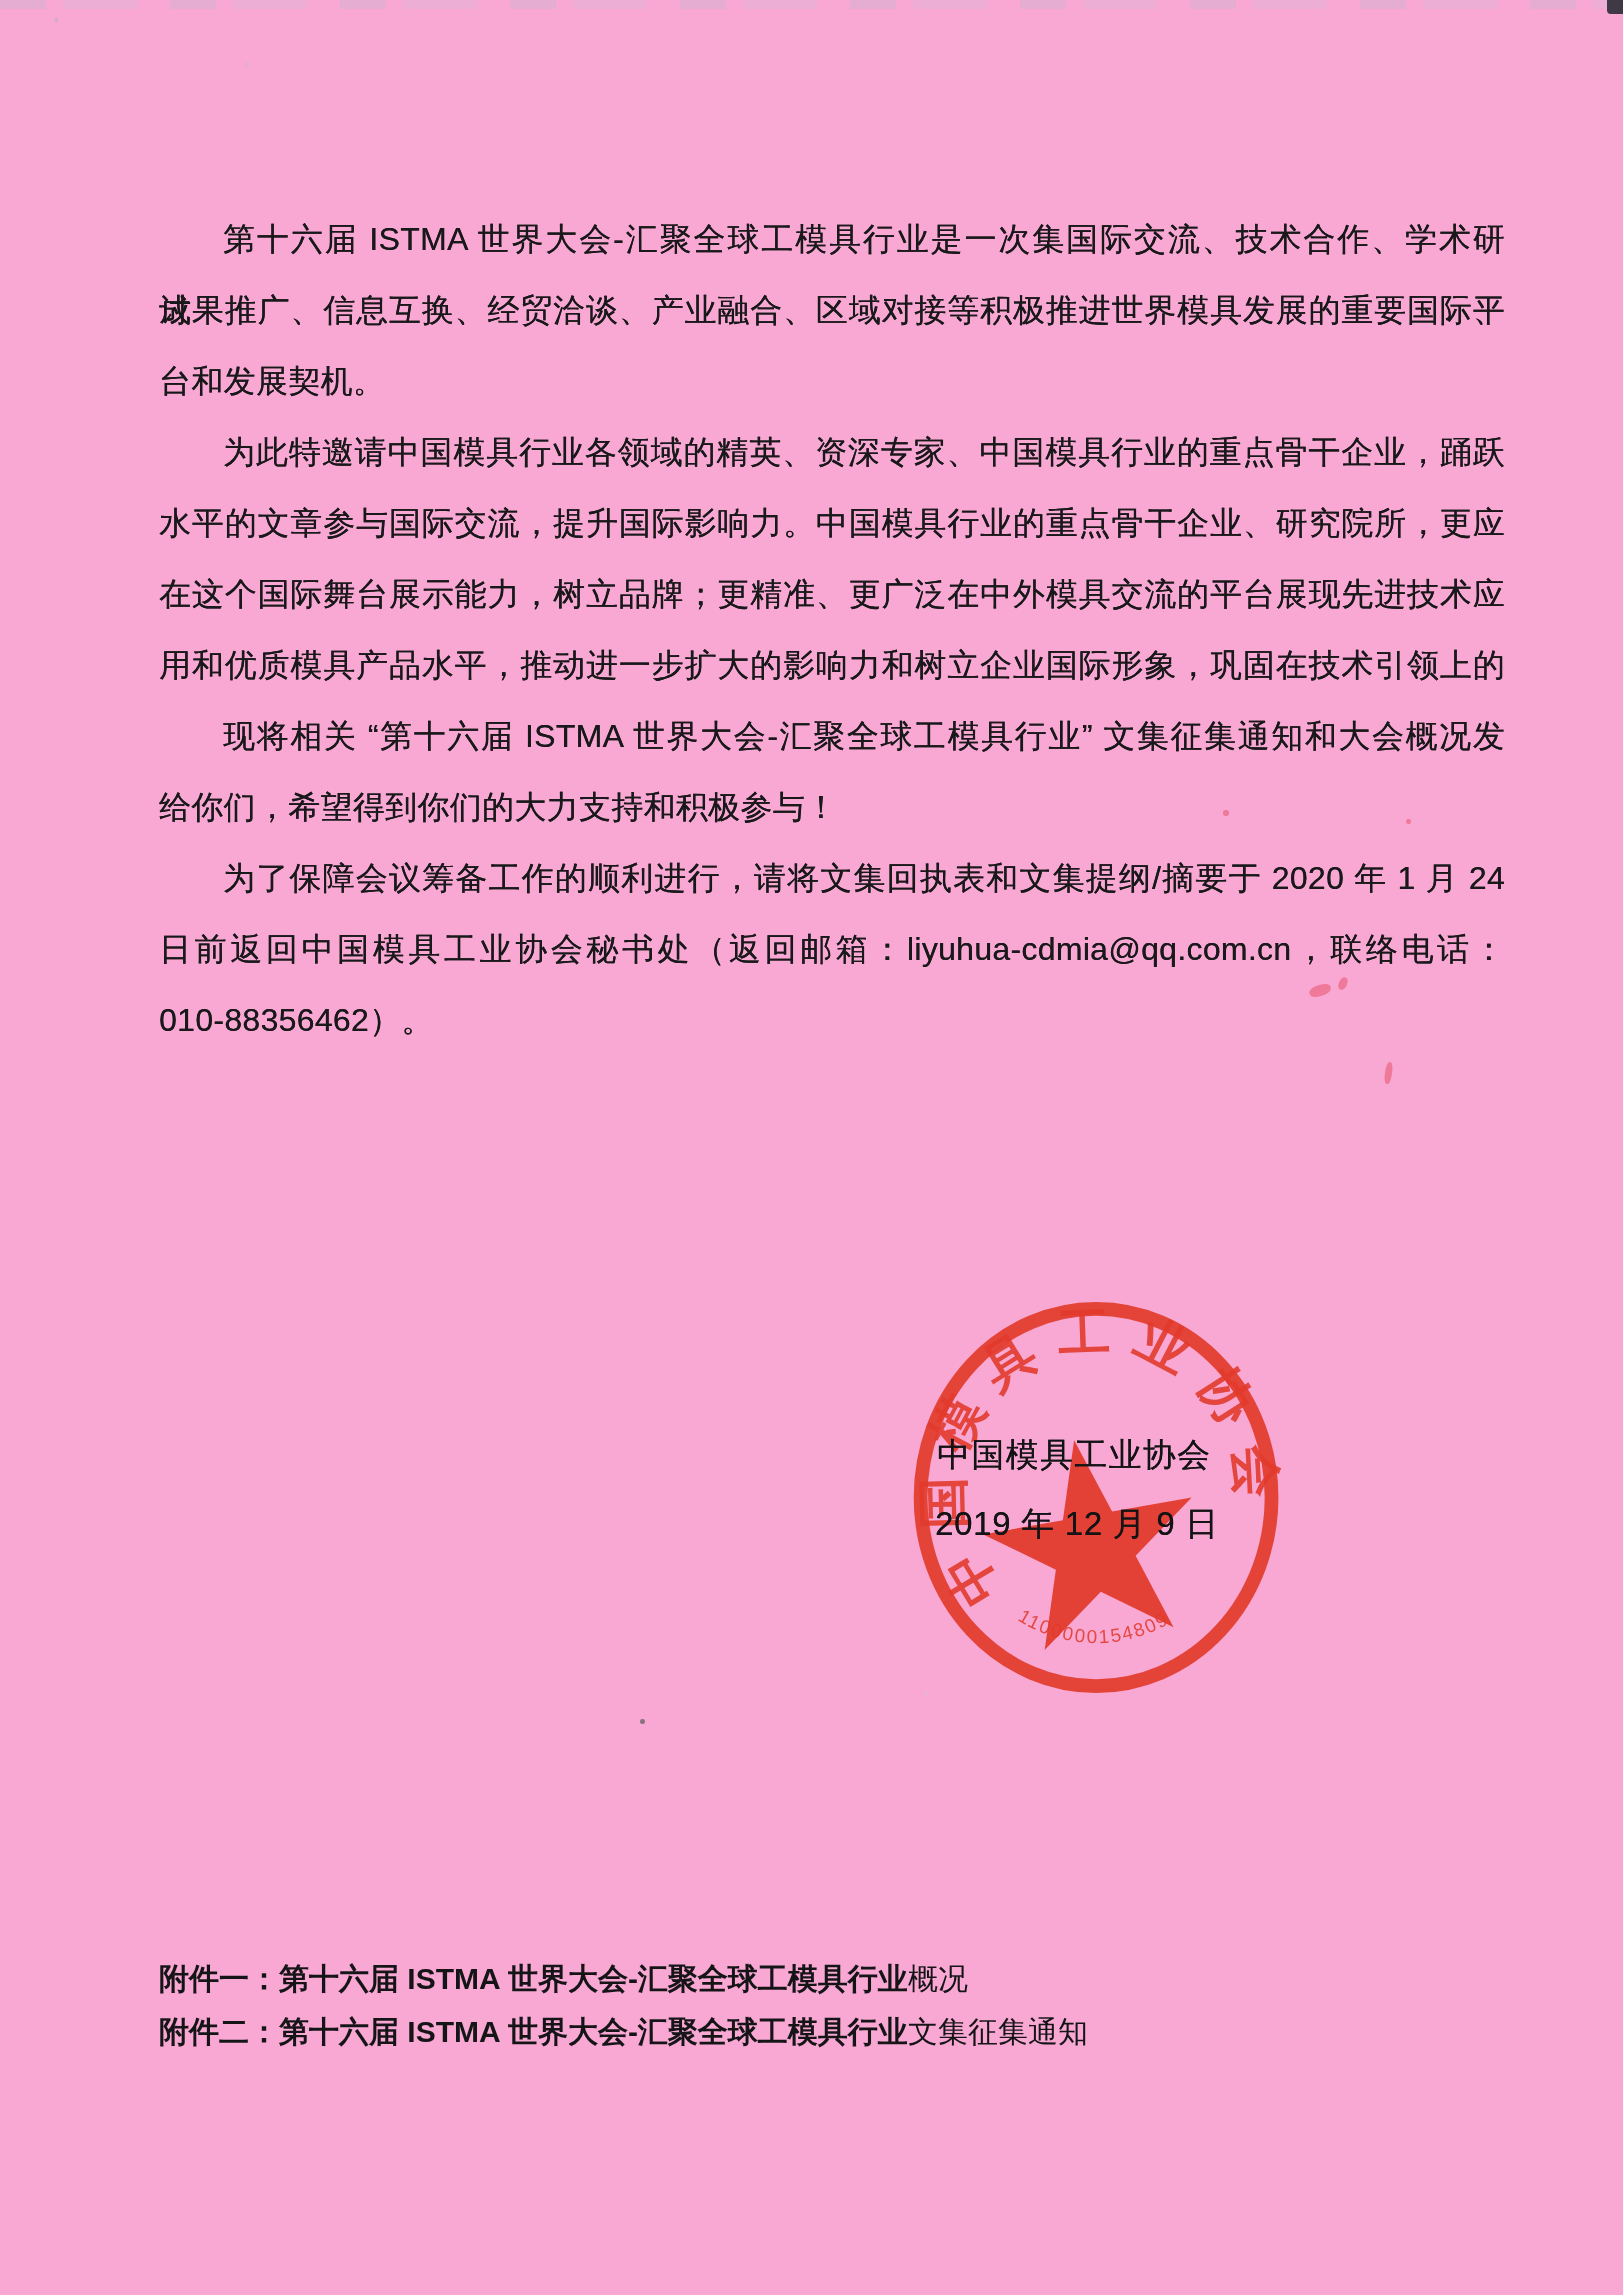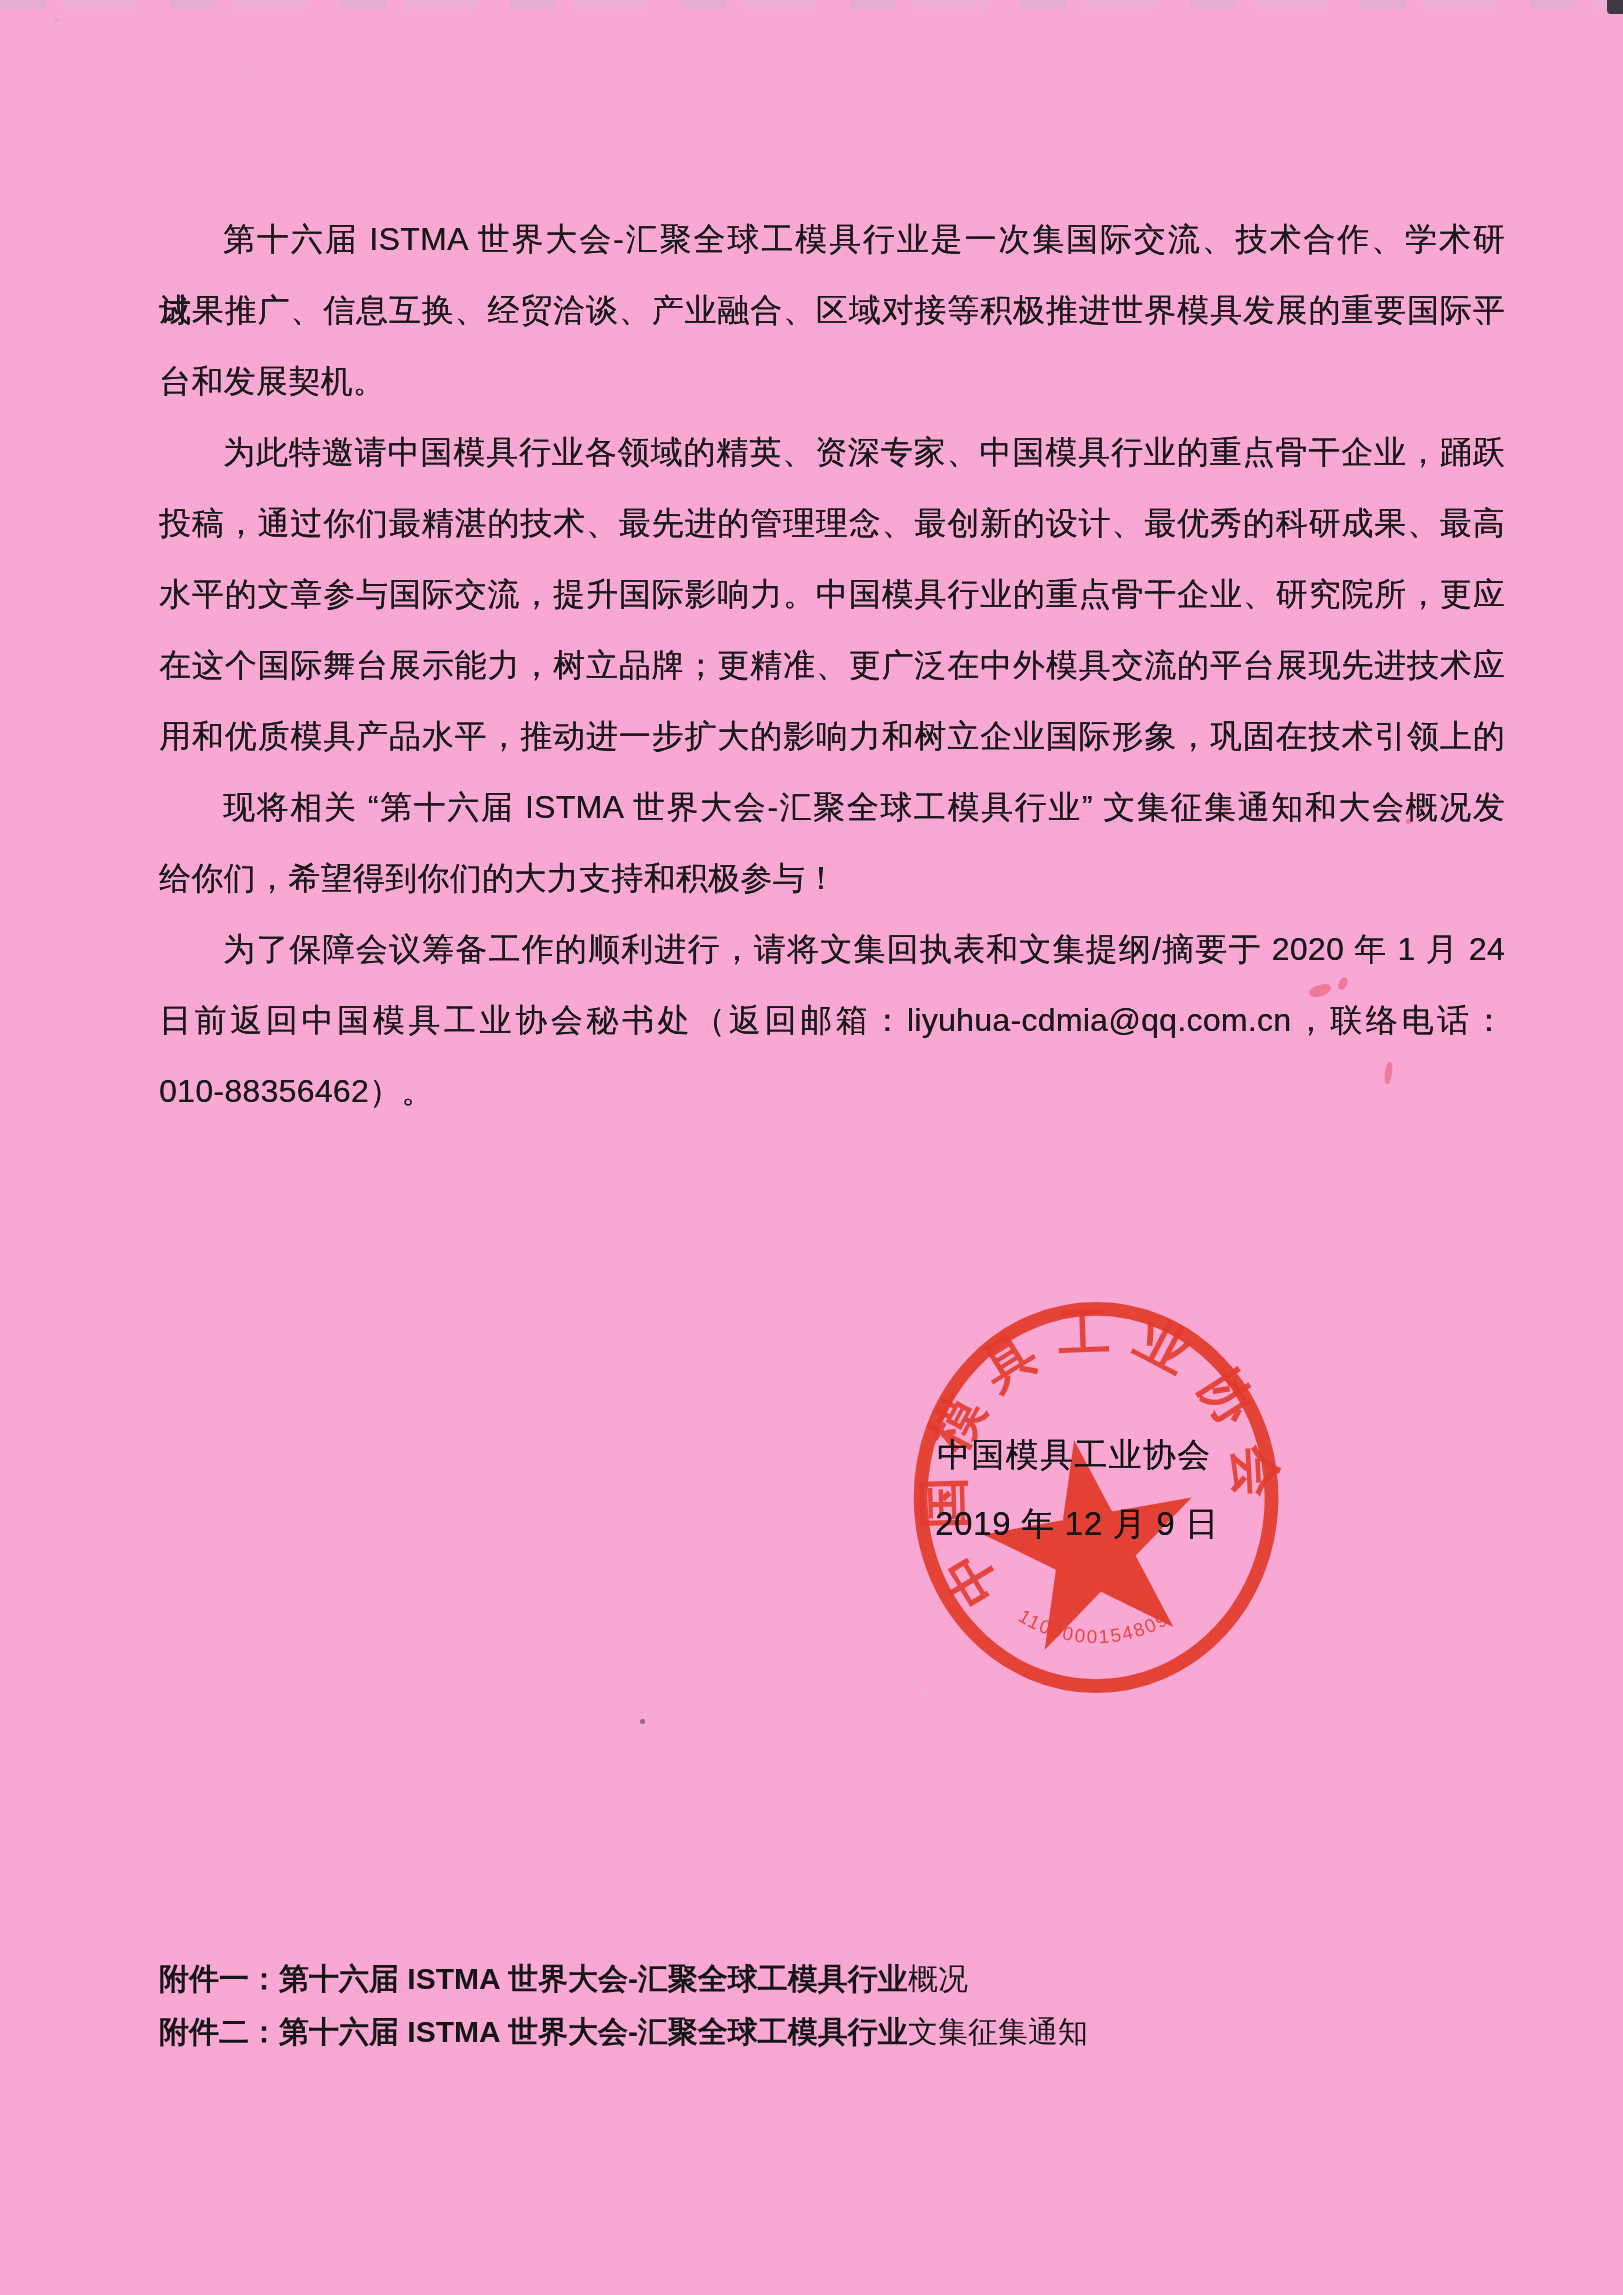--- a/index.html
+++ b/index.html
@@ -79,21 +79,20 @@
   <div class="pink" style="left:1385px;top:1062px;width:6.5px;height:22px;transform:rotate(8deg)"></div>
   <div class="pink" style="left:1223px;top:810px;width:5.9px;height:5.9px"></div>
   <div class="pink" style="left:1406px;top:819px;width:5.2px;height:5.2px"></div>
 
   <div class="text-block">
     <div class="line j ind">第十六届 ISTMA 世界大会-汇聚全球工模具行业是一次集国际交流、技术合作、学术研讨、</div>
     <div class="line j">成果推广、信息互换、经贸洽谈、产业融合、区域对接等积极推进世界模具发展的重要国际平</div>
     <div class="line">台和发展契机。</div>
 
     <div class="line j ind">为此特邀请中国模具行业各领域的精英、资深专家、中国模具行业的重点骨干企业，踊跃</div>
-    <div class="line j">投稿，通过你们最精湛的技术、最先进的管理理念、最创新的设计、最优秀的科研成果、最高</div>
     <div class="line j">水平的文章参与国际交流，提升国际影响力。中国模具行业的重点骨干企业、研究院所，更应</div>
     <div class="line j">在这个国际舞台展示能力，树立品牌；更精准、更广泛在中外模具交流的平台展现先进技术应</div>
     <div class="line j">用和优质模具产品水平，推动进一步扩大的影响力和树立企业国际形象，巩固在技术引领上的</div>
 
     <div class="line j ind">现将相关 “第十六届 ISTMA 世界大会-汇聚全球工模具行业” 文集征集通知和大会概况发</div>
     <div class="line">给你们，希望得到你们的大力支持和积极参与！</div>
 
     <div class="line j ind">为了保障会议筹备工作的顺利进行，请将文集回执表和文集提纲/摘要于 2020 年 1 月 24</div>
     <div class="line j">日前返回中国模具工业协会秘书处（返回邮箱：liyuhua-cdmia@qq.com.cn，联络电话：</div>
     <div class="line">010-88356462）。</div>

